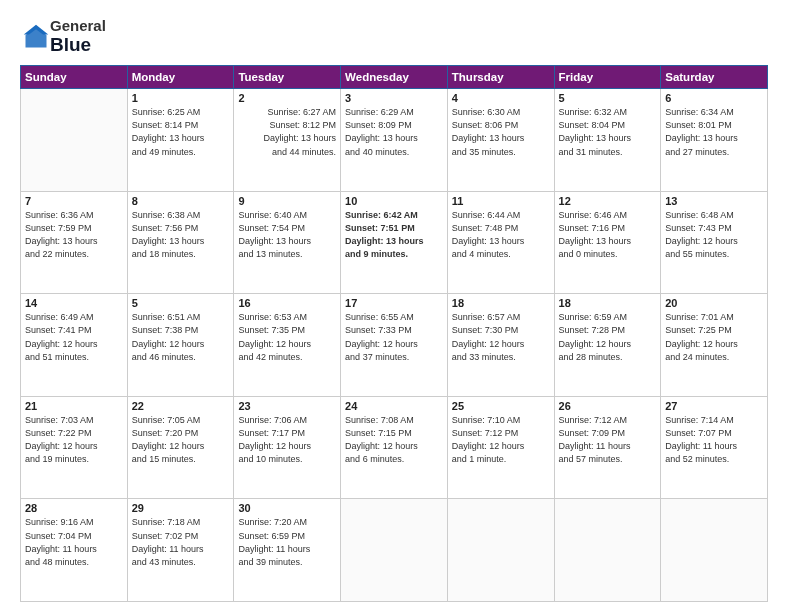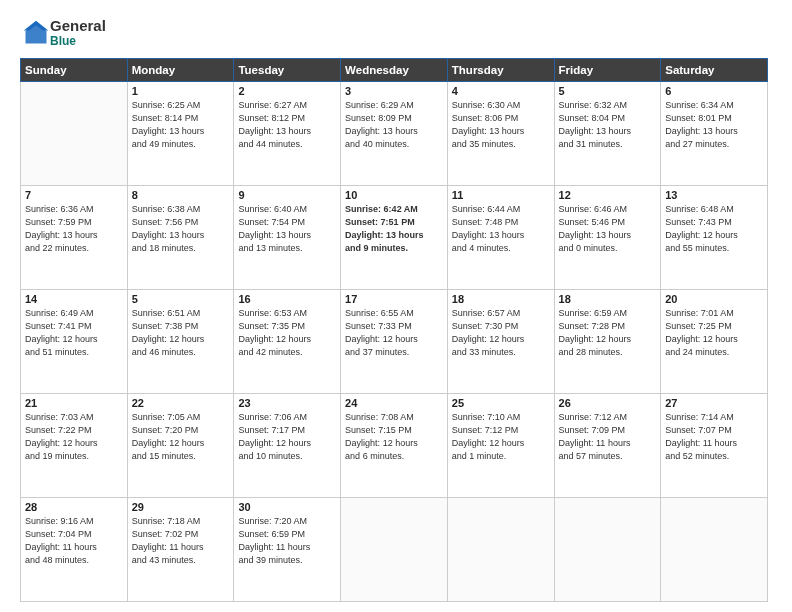--- a/index.html
+++ b/index.html
@@ -32,23 +32,23 @@
       display: flex;
       flex-direction: column;
       line-height: 1.1;
     }
     .logo-general {
       font-size: 15px;
       font-weight: bold;
       color: #333;
     }
     .logo-blue {
-      font-size: 12px;
-      font-weight: bold;
-      color: #0f766e;
+      font-size: 19px;
+      font-weight: bold;
+      color: #0f172a;
     }
     .logo-icon {
       width: 28px;
       height: 28px;
       margin-left: 2px;
     }
     .title-block {
       text-align: right;
     }
     .month-title {
@@ -62,21 +62,21 @@
       color: #444;
     }
     .calendar {
       flex: 1;
       border: 1px solid #ccc;
       border-collapse: collapse;
       width: 100%;
       table-layout: fixed;
     }
     .calendar th {
-      background: #404040;
+      background: #701a75;
       color: #fff;
       font-size: 11.5px;
       font-weight: bold;
       padding: 5px 4px;
       text-align: left;
       border: 1px solid #2560a0;
     }
     .calendar td {
       border: 1px solid #ccc;
       vertical-align: top;
@@ -135,21 +135,21 @@
           <td class="empty"></td>
           <td>
             <span class="day-num">1</span>
             <div class="day-info" style="white-space: pre-line;">Sunrise: 6:25 AM
 Sunset: 8:14 PM
 Daylight: 13 hours
 and 49 minutes.</div>
           </td>
           <td>
             <span class="day-num">2</span>
-            <div class="day-info" style="white-space: pre-line;">Sunrise: 6:27 AM
+            <div class="day-info" style="white-space: pre-line; text-align: right;">Sunrise: 6:27 AM
 Sunset: 8:12 PM
 Daylight: 13 hours
 and 44 minutes.</div>
           </td>
           <td>
             <span class="day-num">3</span>
             <div class="day-info" style="white-space: pre-line;">Sunrise: 6:29 AM
 Sunset: 8:09 PM
 Daylight: 13 hours
 and 40 minutes.</div>
@@ -208,21 +208,21 @@
           <td>
             <span class="day-num">11</span>
             <div class="day-info" style="white-space: pre-line;">Sunrise: 6:44 AM
 Sunset: 7:48 PM
 Daylight: 13 hours
 and 4 minutes.</div>
           </td>
           <td>
             <span class="day-num">12</span>
             <div class="day-info" style="white-space: pre-line;">Sunrise: 6:46 AM
-Sunset: 5:46 PM
+Sunset: 7:16 PM
 Daylight: 13 hours
 and 0 minutes.</div>
           </td>
           <td>
             <span class="day-num">13</span>
             <div class="day-info" style="white-space: pre-line;">Sunrise: 6:48 AM
 Sunset: 7:43 PM
 Daylight: 12 hours
 and 55 minutes.</div>
           </td>

